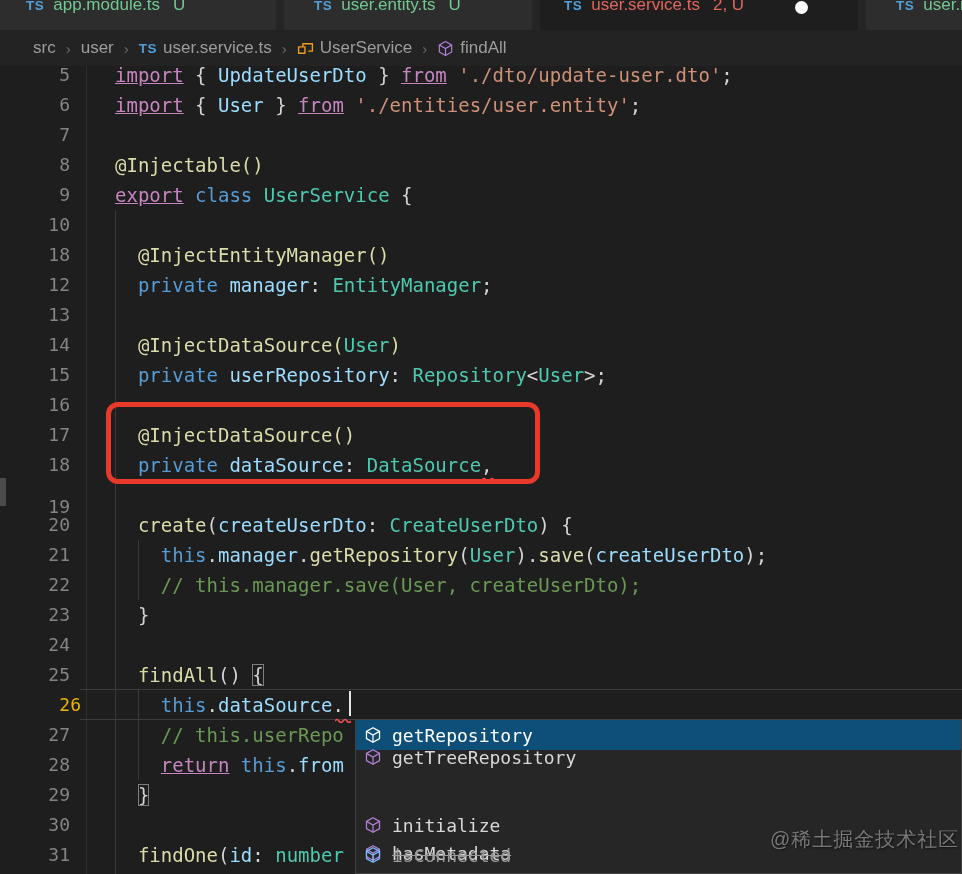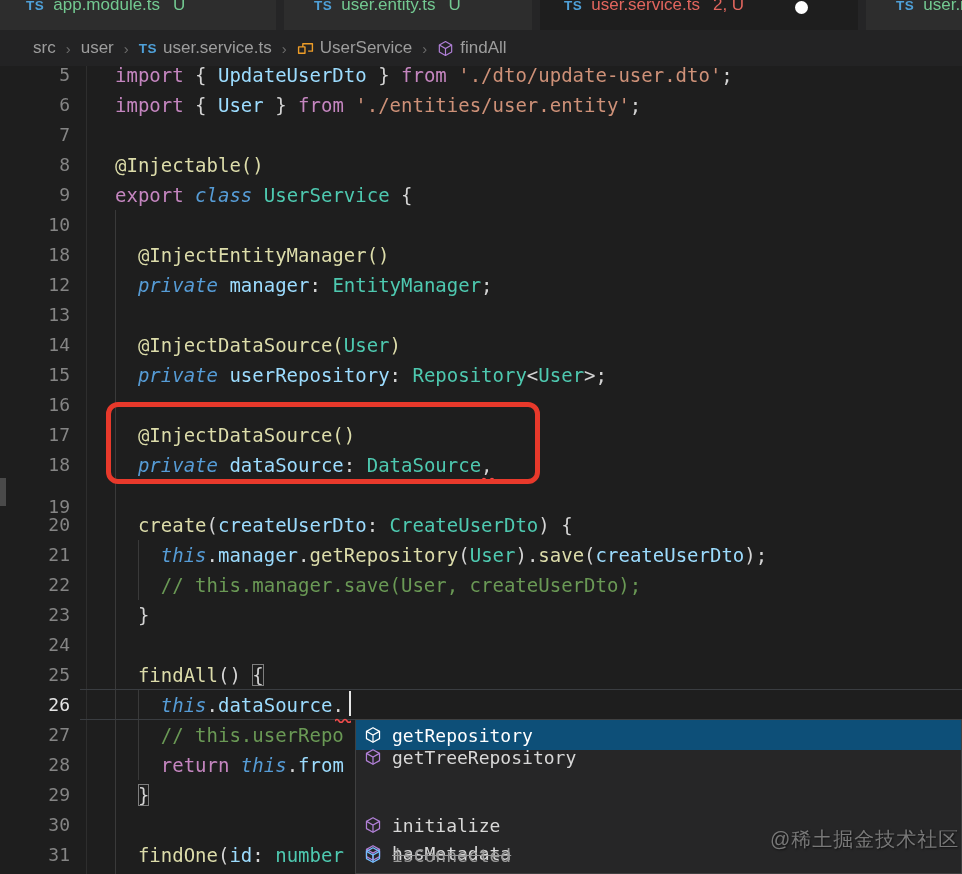--- a/index.html
+++ b/index.html
@@ -16,24 +16,24 @@
   #breadcrumb{position:absolute;left:0;top:30px;width:962px;height:36px;background:#232324;
               z-index:9;display:flex;align-items:center;padding-left:33px;box-sizing:border-box;
               font-size:17px;color:#9d9d9d;gap:9px;white-space:nowrap;}
   #breadcrumb .sep{color:#6b6b6b;font-size:15px;padding:0 1px;}
   #breadcrumb .crumb{display:flex;align-items:center;gap:6px;cursor:pointer;}
   
   #editor{position:absolute;left:0;top:0;width:962px;height:874px;z-index:1;}
   .code-row{position:absolute;left:0;width:962px;height:30px;}
   .ln{position:absolute;left:0;top:0;width:70px;text-align:right;
       font-family:"DejaVu Sans Mono",monospace;font-size:18px;line-height:30px;color:#858585;}
-  .ln.active{color:#e5e5e5;}
+  .ln.active{color:#eab308;padding-left:11px;}
   .code-text{position:absolute;left:115px;top:0;line-height:30px;white-space:pre;
              font-family:"DejaVu Sans Mono",monospace;font-size:19px;color:#d4d4d4;}
-  .tk-kw{color:var(--c-kw);} .tk-kw2{color:var(--c-kw2);font-style:italic;} .tk-type{color:var(--c-type);}
+  .tk-kw{color:var(--c-kw);text-decoration:underline;} .tk-kw2{color:var(--c-kw2);} .tk-type{color:var(--c-type);}
   .tk-prop{color:var(--c-prop);} .tk-fn{color:var(--c-fn);} .tk-dec{color:var(--c-dec);}
   .tk-str{color:var(--c-str);} .tk-cmt{color:var(--c-cmt);} .tk-pun{color:var(--c-pun);}
   .tk-brk{color:var(--c-pun);outline:1px solid #7e7e7e;outline-offset:-1px;}
   .indent-guide{position:absolute;width:1px;background:#3a3a3a;}
   .curline-border{position:absolute;left:80px;width:882px;height:1px;background:#3a3d41;z-index:2;}
   #cursor{position:absolute;width:2px;height:25px;background:#e6e6e6;z-index:4;}
   #left-strip{position:absolute;left:0;width:6px;background:#4a4a4a;z-index:3;}
   #editor-edge{position:absolute;left:86px;top:66px;width:1px;height:808px;background:#2e2e2e;}
   .squiggle{position:absolute;z-index:3;}
   

